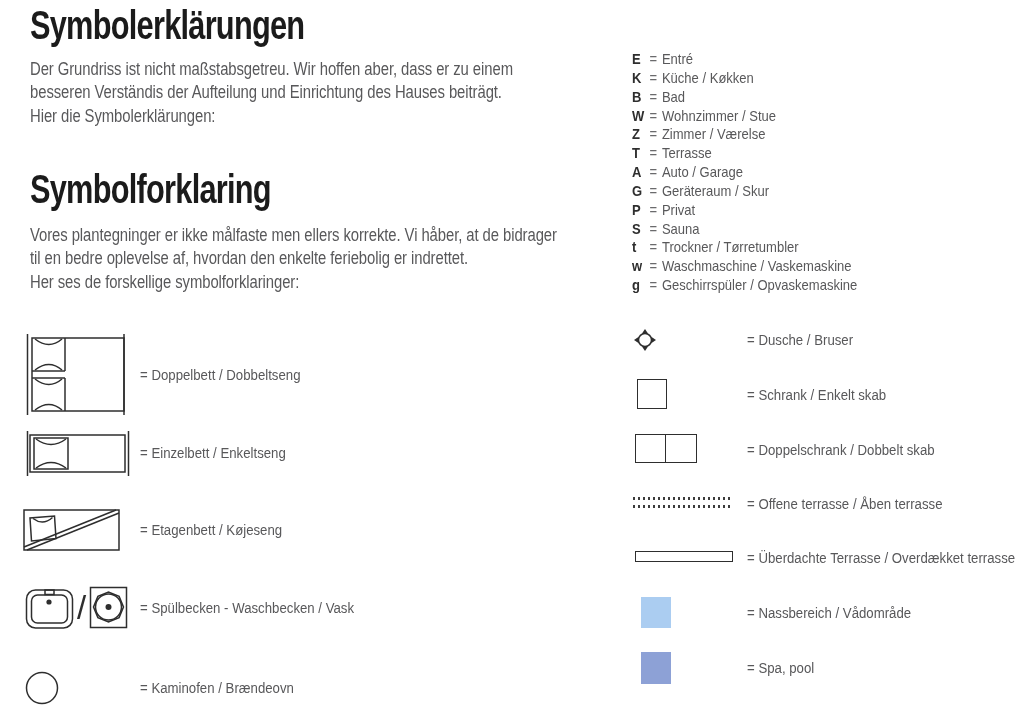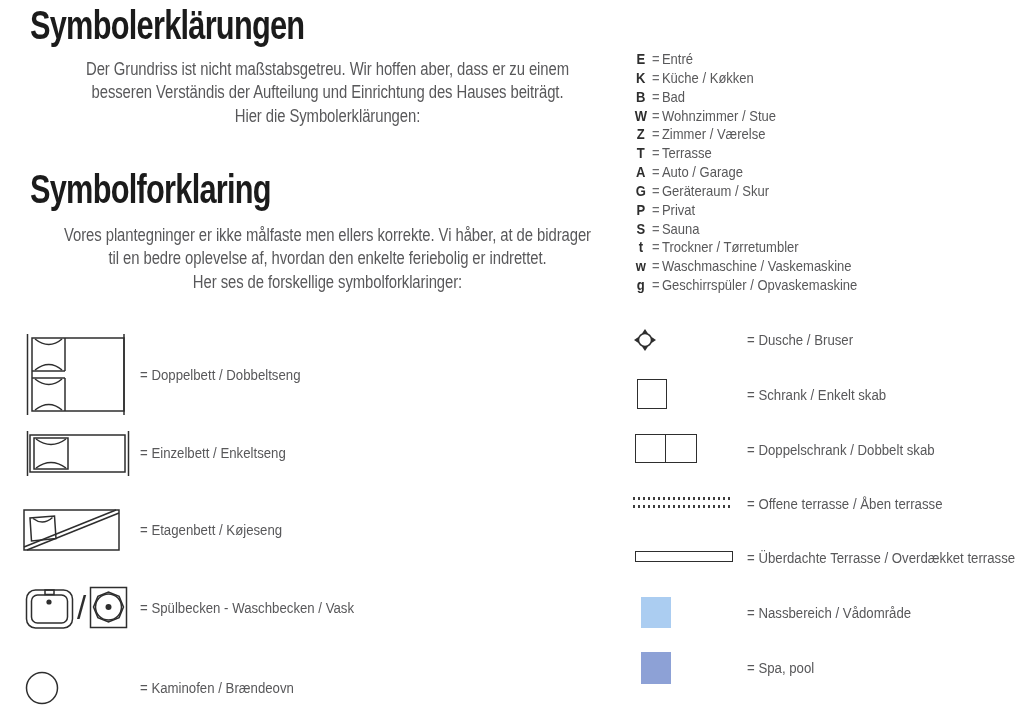--- a/index.html
+++ b/index.html
@@ -2,21 +2,20 @@
 <html><head>
 <meta charset="utf-8">
 <style>
   html,body { margin:0; padding:0; background:#ffffff; }
   .page {
     position: relative;
     width: 1024px; height: 723px;
     background: #ffffff;
     font-family: "Liberation Sans", sans-serif;
     overflow: hidden;
-    text-align: center;
   }
   .abs { position: absolute; }
 
   .h-title {
     font-size: 41px; font-weight: 700; color: #1b1b1b;
     letter-spacing: -1px; white-space: nowrap;
     transform: scaleX(0.75); transform-origin: 0 0;
     margin: 0;
   }
   .intro {

